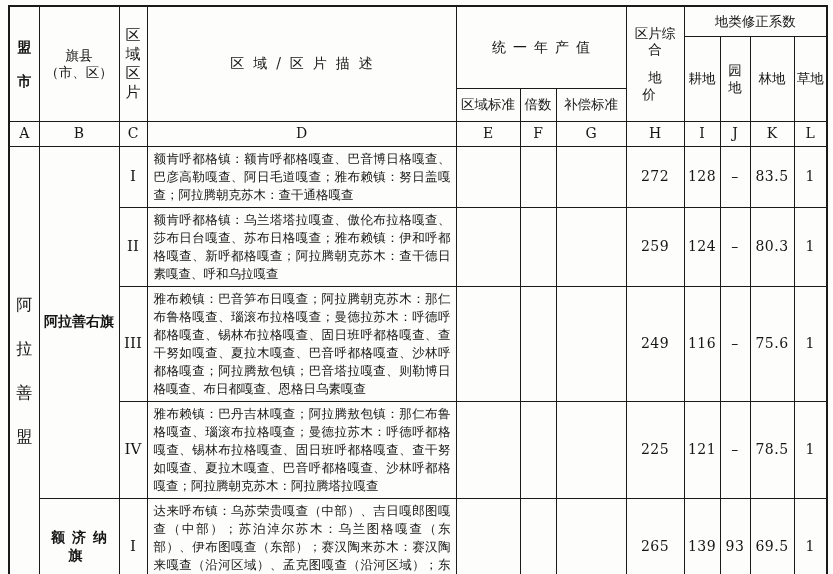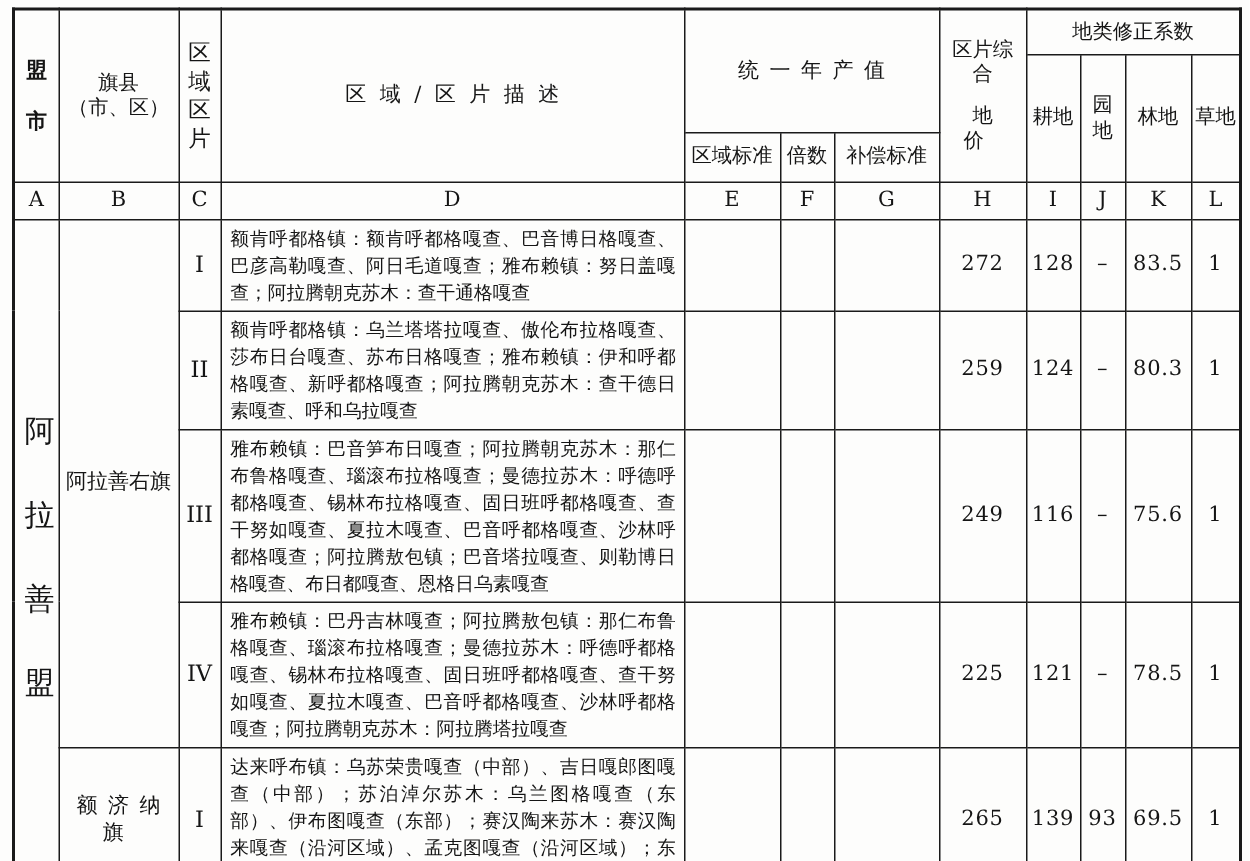--- a/index.html
+++ b/index.html
@@ -39,22 +39,22 @@
   .desc {
     text-align: justify;
     font-size: 12.5px;
     line-height: 18px;
     padding: 3px 5px 3px 6px;
     word-break: break-all;
     margin-top: 16px;
   }
   .zone { font-size: 15px; }
   .num  { font-size: 14px; letter-spacing: 0.5px; }
-  .league-v { width: 16px; margin: 0 auto; word-break: break-all; line-height: 56px; font-size: 20px; }
-  .banner { font-size: 14px; }
+  .league-v { width: 16px; margin: 0 auto; word-break: break-all; line-height: 44px; font-size: 16px; }
+  .banner { font-size: 14px; font-weight: bold; }
   .spread { letter-spacing: 7px; text-indent: 7px; }
 </style>
 </head>
 <body>
 
 <div class="page">
   <table class="grid">
     <colgroup>
       <col style="width:30px">
         <col style="width:80px">

